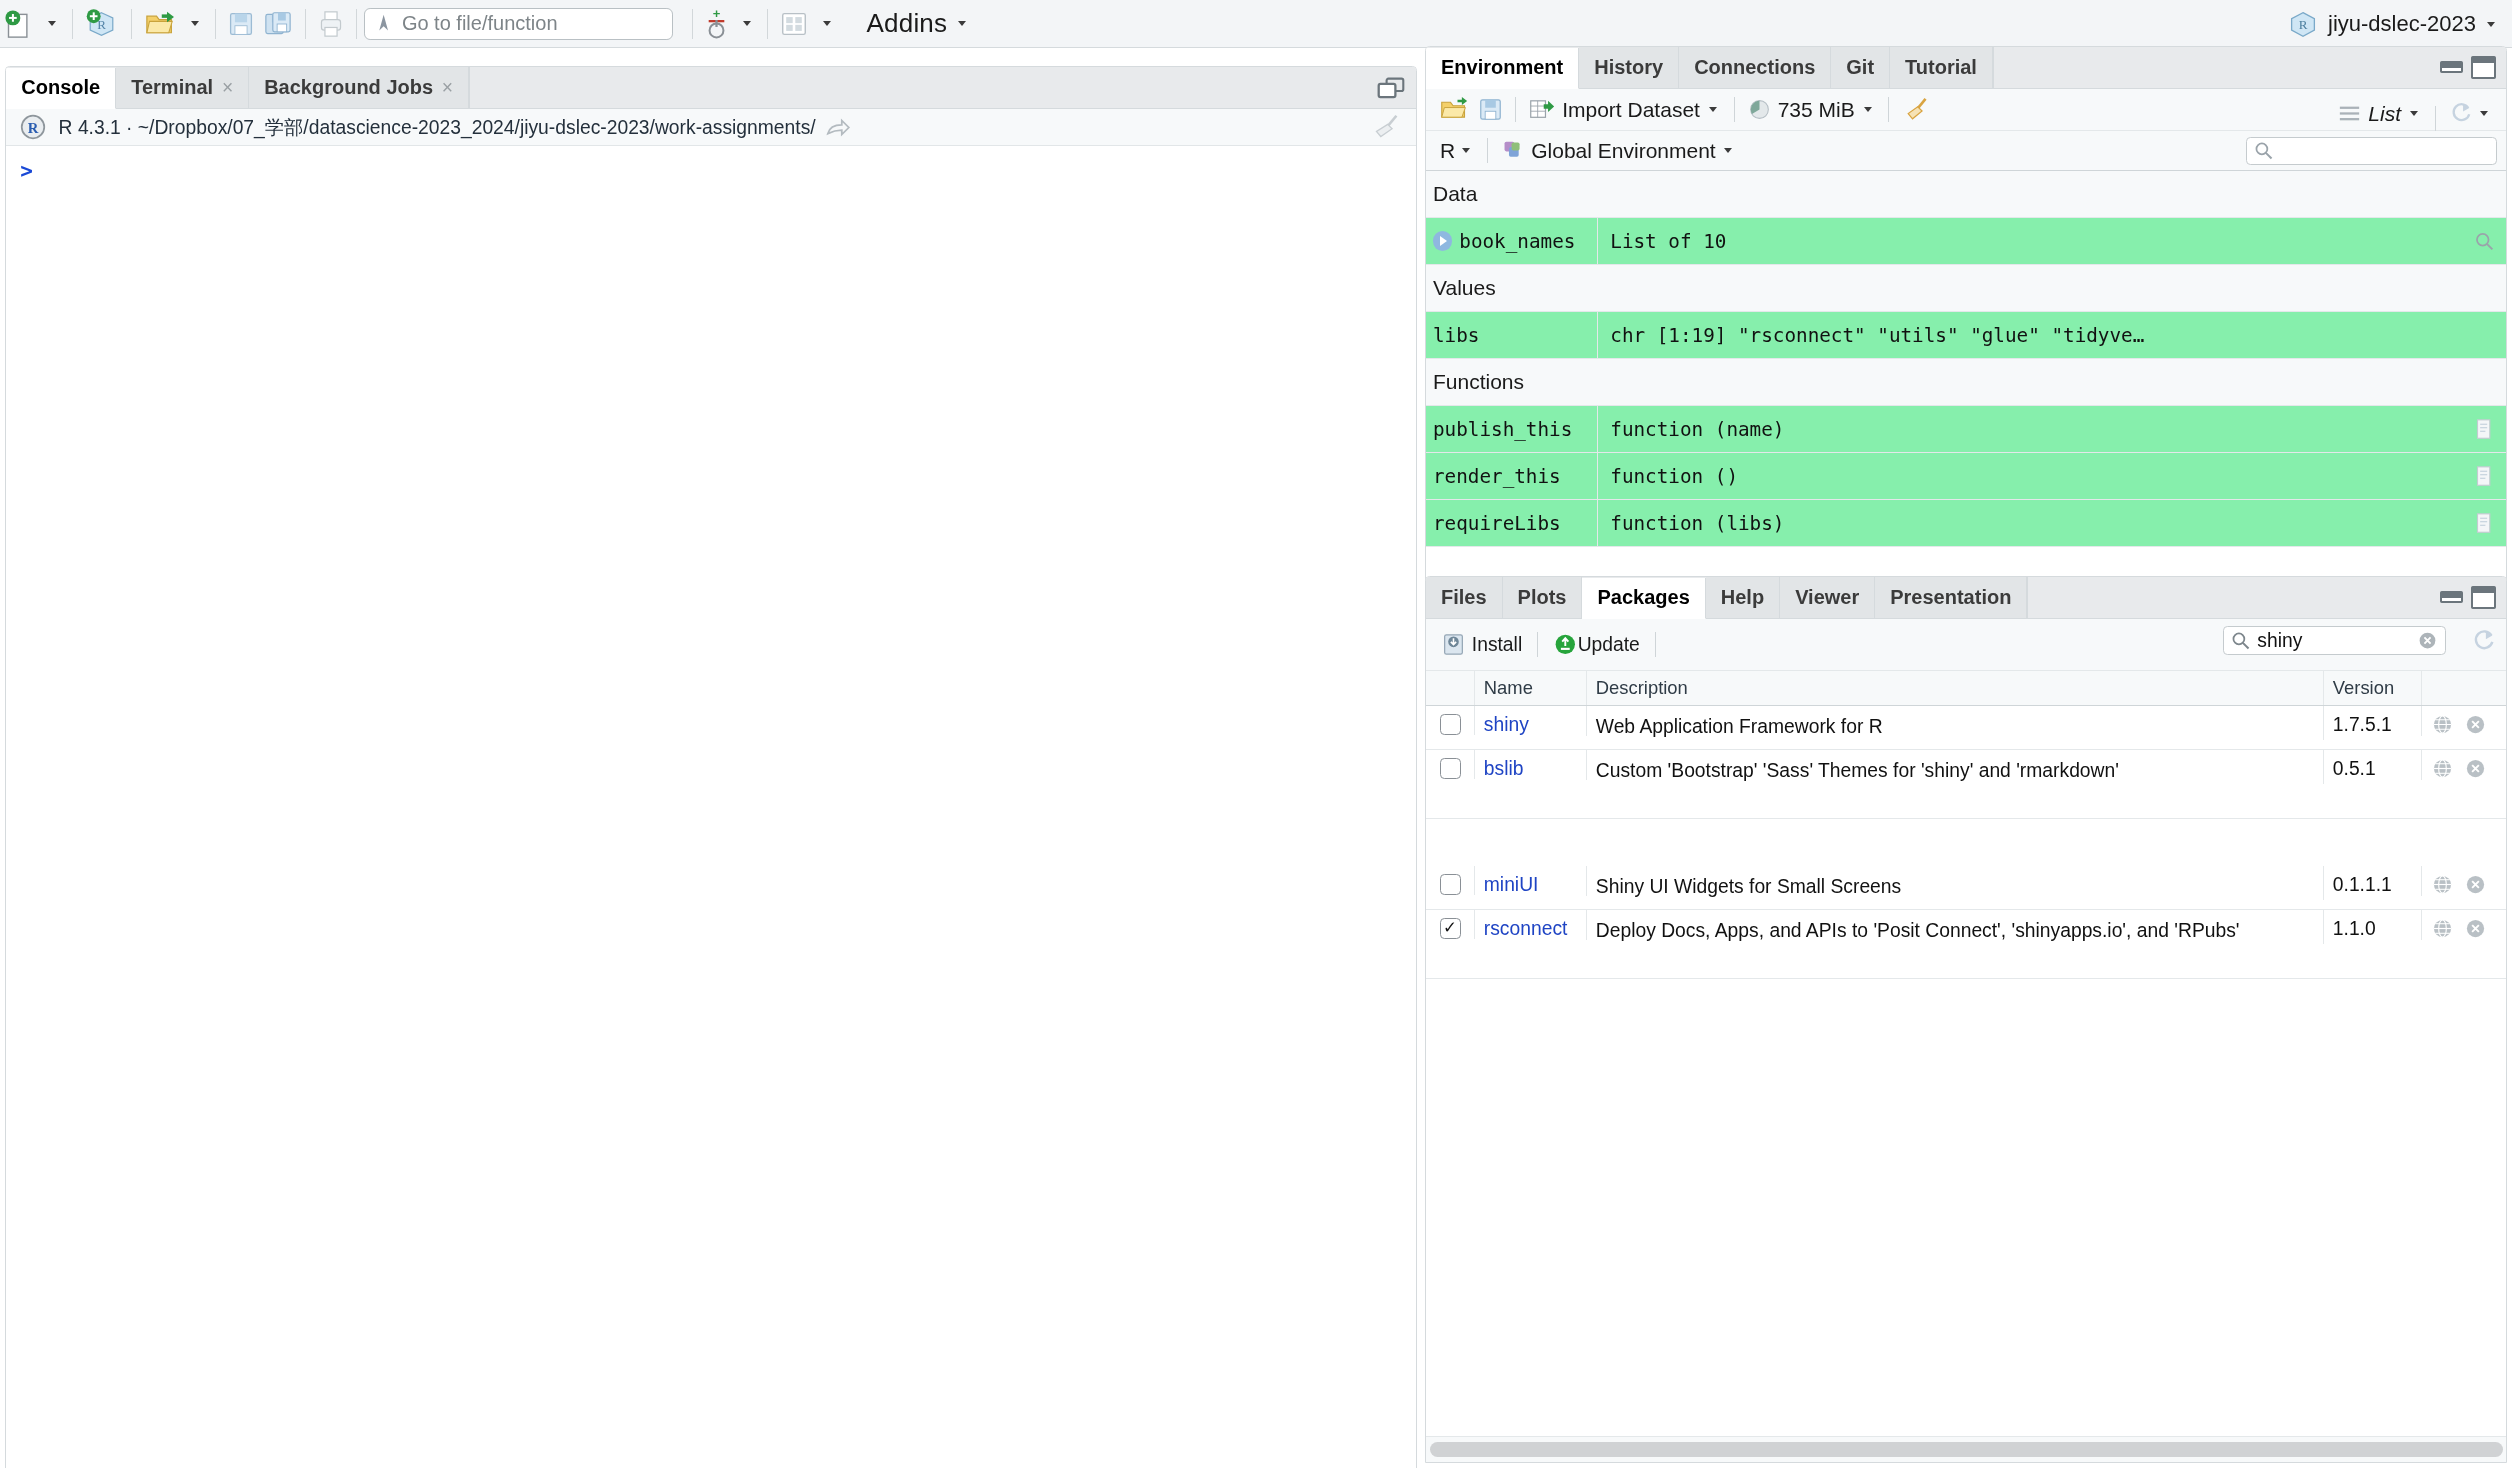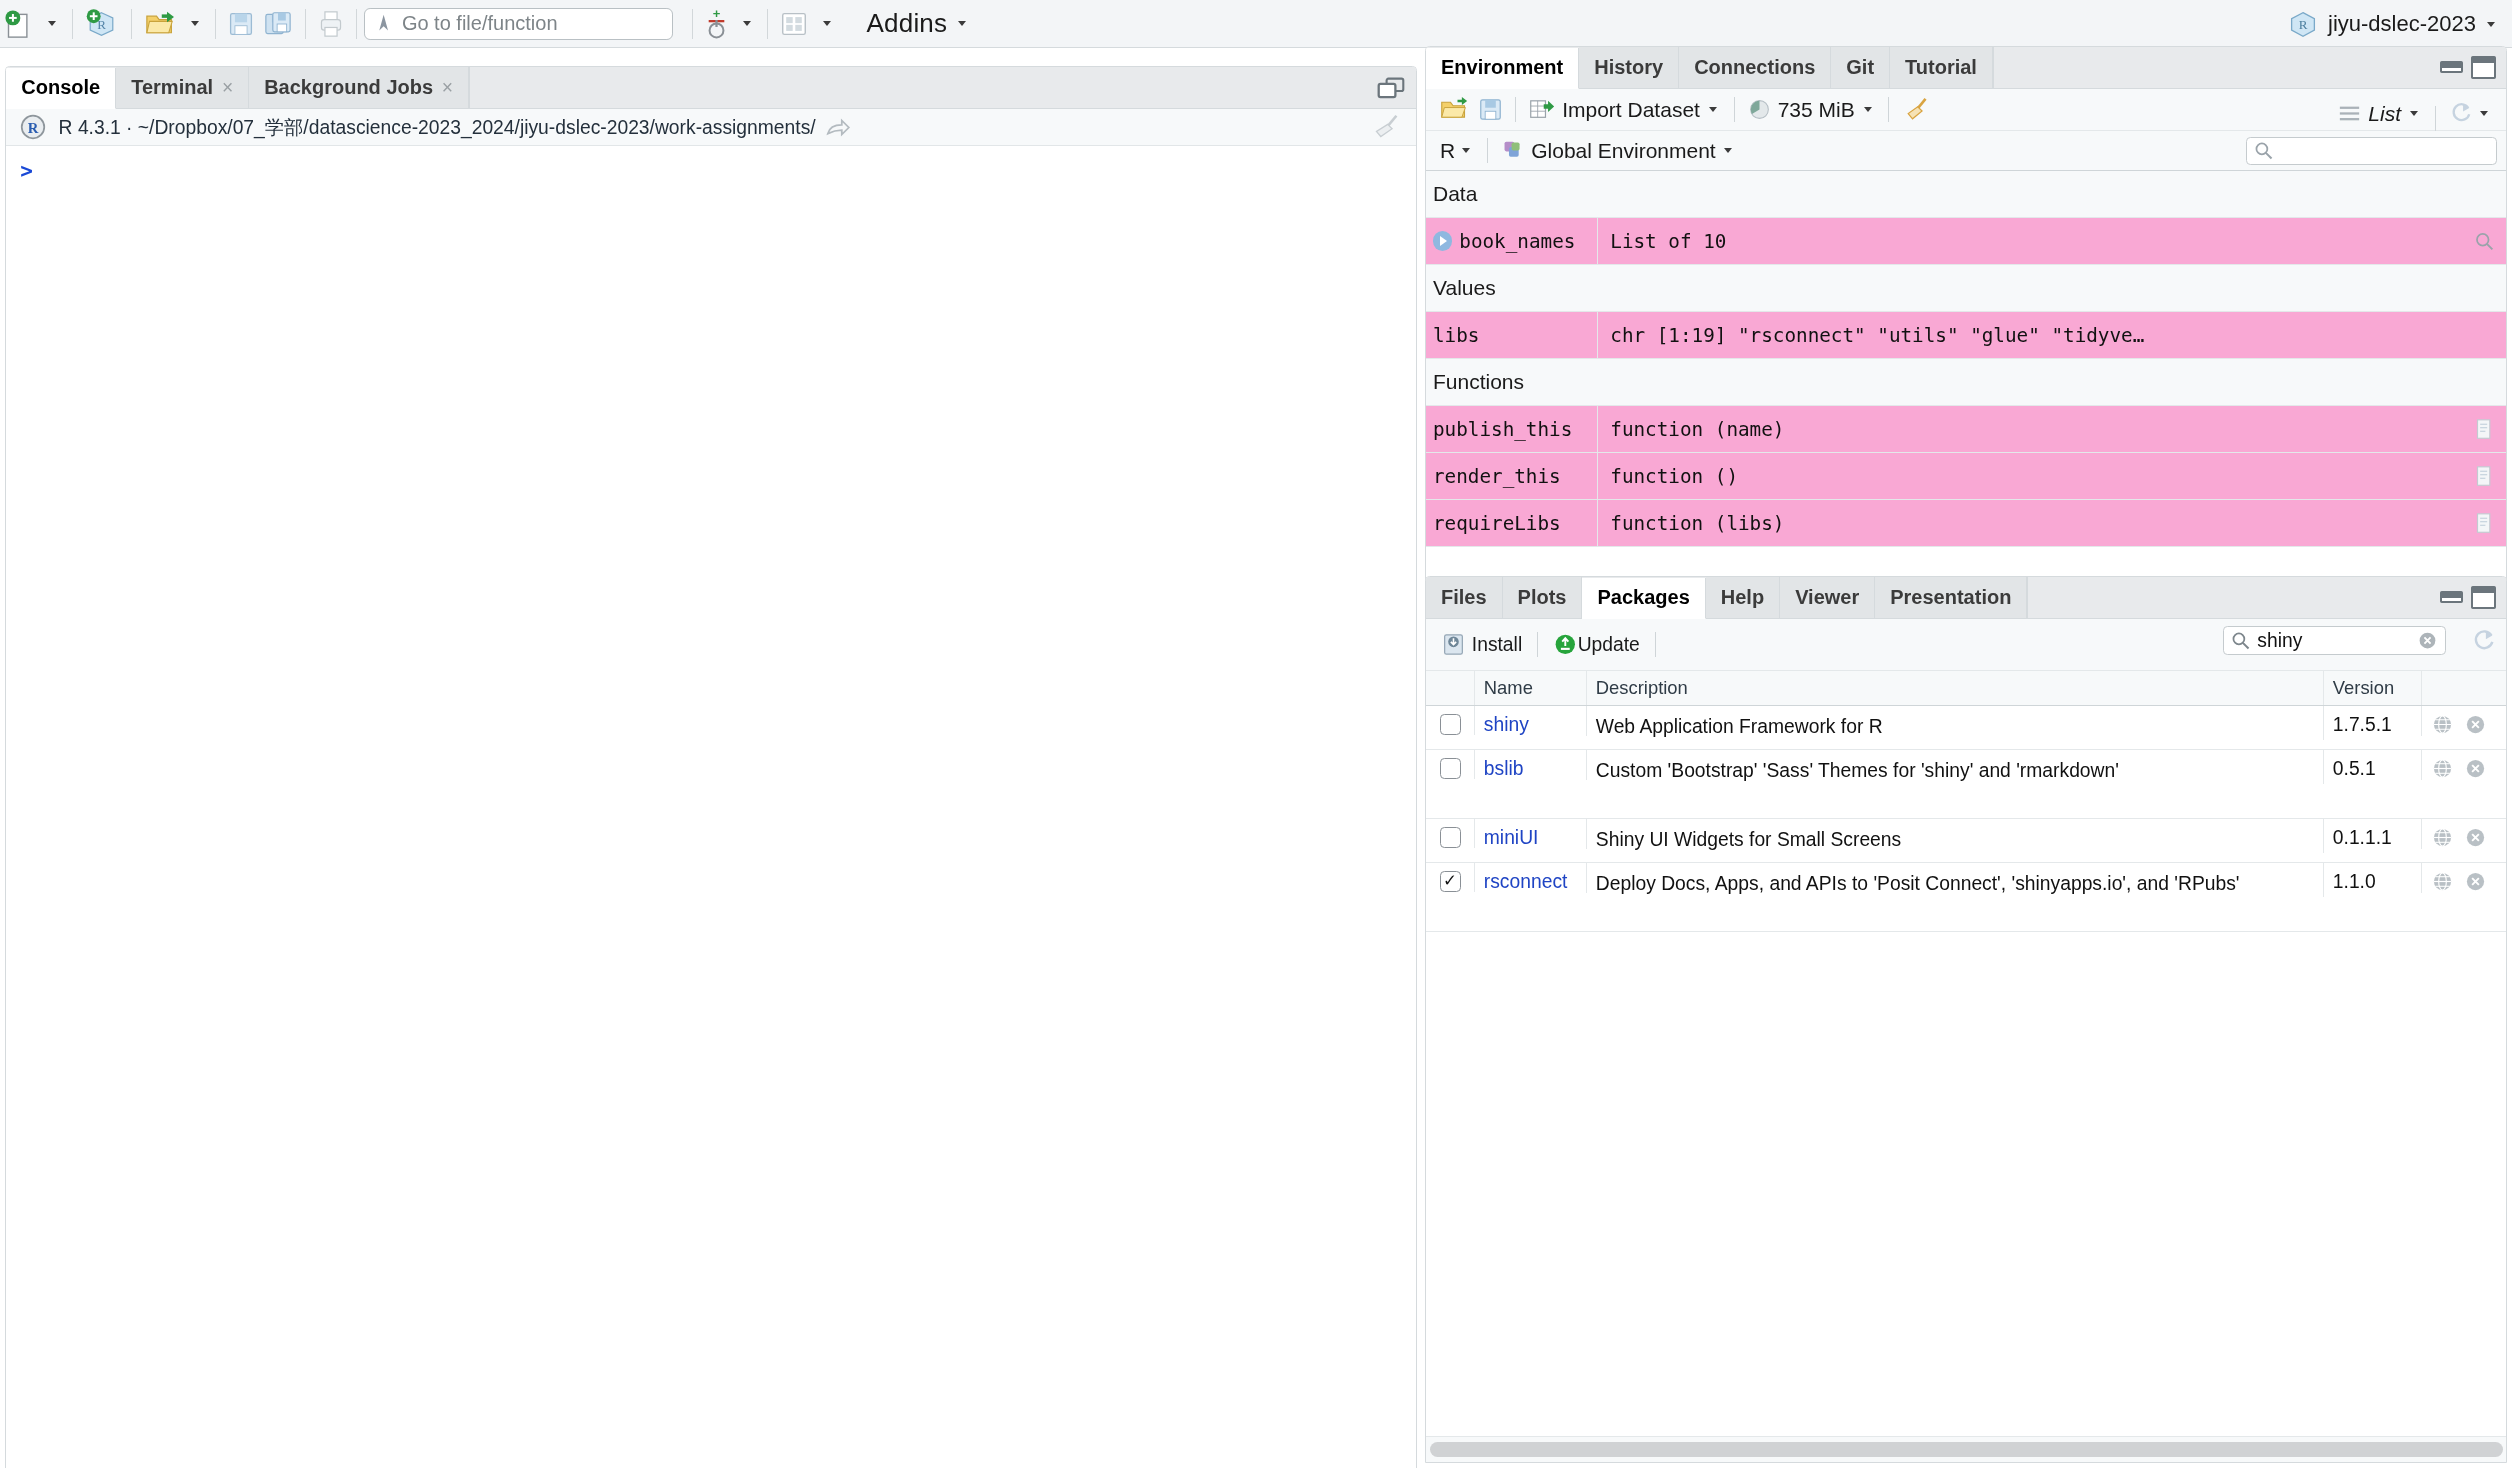--- a/index.html
+++ b/index.html
@@ -132,21 +132,21 @@
     display: flex; align-items: center; padding: 0 7px;
   }
 
   .env-group-row {
     height: 47px; background: #f7f9fa;
     border-bottom: 0.9px solid #e4e8ea;
     display: flex; align-items: center; padding-left: 7px;
     font-size: 21px; color: #1a1a1a;
   }
   .env-row {
-    height: 47px; background: #f9a8d4;
+    height: 47px; background: #86efac;
     border-bottom: 0.9px solid #e4e8ea;
     display: flex; align-items: center;
     font-family: "DejaVu Sans Mono", monospace;
     font-size: 19.3px; color: #111;
   }
   .env-row .cell-name {
     width: 172px; flex: 0 0 172px; display: flex; align-items: center;
     padding-left: 7px; border-right: 0.9px solid #e4e8ea; height: 100%;
     overflow: hidden; white-space: nowrap;
   }
@@ -721,21 +721,21 @@
           <line x1="4.6" y1="7" x2="19.4" y2="7" stroke="#fff" stroke-width="1.1"></line>
           <line x1="4.6" y1="17" x2="19.4" y2="17" stroke="#fff" stroke-width="1.1"></line>
         </svg>
         <svg class="ic-remove" viewBox="0 0 24 24">
           <circle cx="12" cy="12" r="9" fill="#b9c0c5"></circle>
           <path d="M8.5 8.5 l7 7 M15.5 8.5 l-7 7" stroke="#fff" stroke-width="2"></path>
         </svg>
       </div>
     </div>
 
-    <div class="pkg-row" style="min-height:44px;">
+    <div class="pkg-row" style="min-height:44px;margin-top:47px;">
       <div class="col-check">
         <span class="chk"></span>
       </div>
       <div class="col-name">
         <span class="pkg-name-link">miniUI</span>
       </div>
       <div class="col-desc">
         <span class="pkg-desc-text">Shiny UI Widgets for Small Screens</span>
       </div>
       <div class="col-ver">

